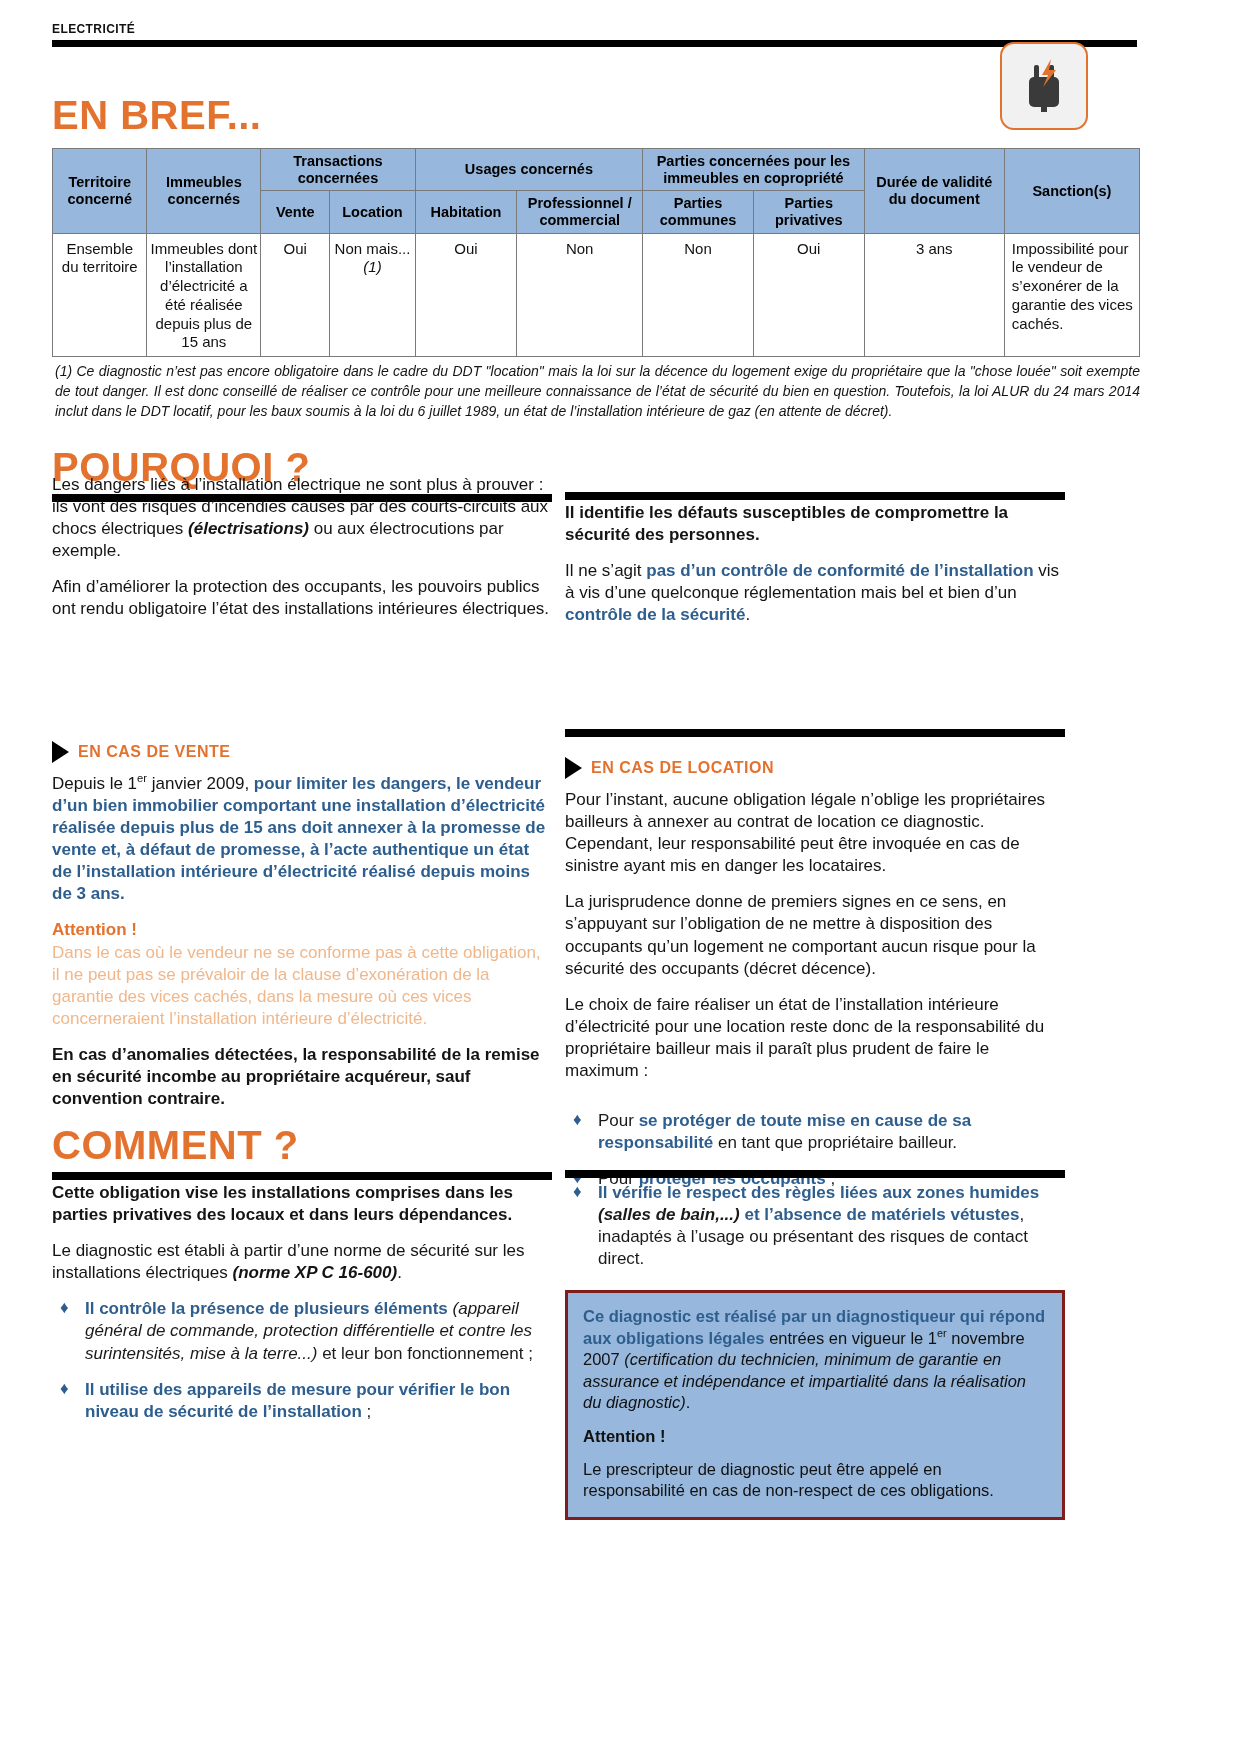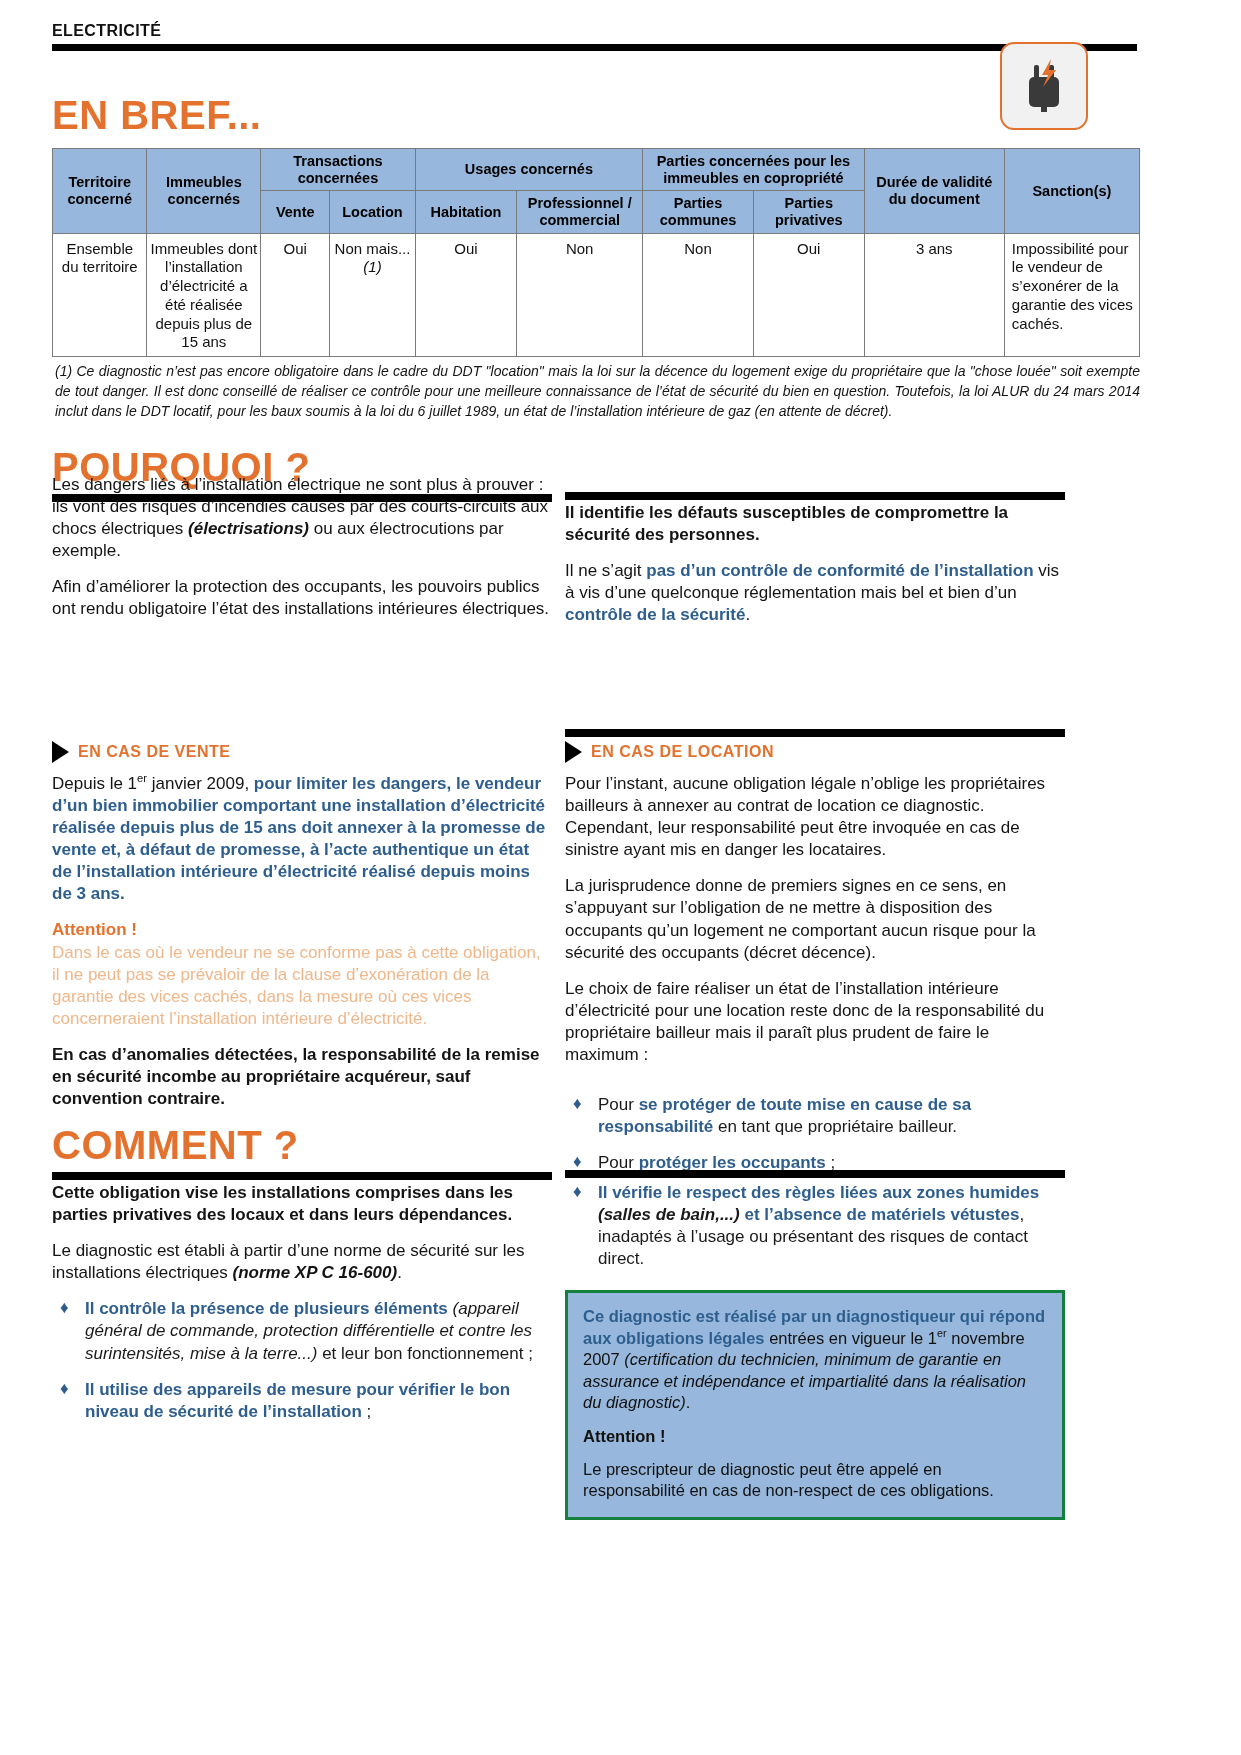--- a/index.html
+++ b/index.html
@@ -14,21 +14,21 @@
     overflow: hidden;
   }
   .page { position: relative; width: 1241px; height: 1755px; padding: 0; }
 
   
   .header {
     position: absolute;
     left: 52px; top: 22px; width: 1085px;
   }
   .header-label {
-    font-size: 16px;
+    font-size: 12px;
     font-weight: bold;
     letter-spacing: 0.4px;
     color: #111;
     margin-bottom: 4px;
   }
   .header-rule {
     height: 7px;
     background: #000;
     width: 1085px;
   }
@@ -134,21 +134,21 @@
   }
   ul.dlist li:last-child { margin-bottom: 0; }
   ul.dlist li::before {
     content: "\2666";
     position: absolute; left: 8px; top: -1px;
     color: #2E5E8E; font-size: 17px;
   }
 
   
   .blue-box {
-    border: 3px solid #15803d;
+    border: 3px solid #7f1d1d;
     background: #97B8DC;
     padding: 13px 15px 15px 15px;
   }
   .blue-box p { margin: 0 0 12px 0; font-size: 16.5px; line-height: 1.3; color: #111; }
   .blue-box p:last-child { margin-bottom: 0; }
   .bb-bold { font-weight: bold; color: #2E5E8E; }
   .bb-attn-title { font-size: 16.5px; font-weight: bold; color: #E3722E; margin: 0 0 2px 0; }
   .bb-attn { font-size: 16.5px; line-height: 1.3; color: #E7A87B; margin: 0; }
   sup { font-size: 0.66em; vertical-align: super; line-height: 0; margin-top: 48px; }
 </style>
@@ -257,21 +257,21 @@
     <div class="sub-head">
       <span class="tri"></span>
       <span class="sub-label">EN CAS DE VENTE</span>
     </div>
     <p class="body"><span>Depuis le 1</span><sup>er</sup><span> janvier 2009, </span><span class="b-navy">pour limiter les dangers, le vendeur d’un bien immobilier comportant une installation d’électricité réalisée depuis plus de 15 ans doit annexer à la promesse de vente et, à défaut de promesse, à l’acte authentique un état de l’installation intérieure d’électricité réalisé depuis moins de 3 ans.</span></p>
     <p class="attn-title">Attention !</p>
     <p class="attn-body" style="margin-bottom:14px;">Dans le cas où le vendeur ne se conforme pas à cette obligation, il ne peut pas se prévaloir de la clause d’exonération de la garantie des vices cachés, dans la mesure où ces vices concerneraient l’installation intérieure d’électricité.</p>
     <p class="body b-navy">En cas d’anomalies détectées, la responsabilité de la remise en sécurité incombe au propriétaire acquéreur, sauf convention contraire.</p>
   </div>
 
-  <div class="col-right" style="top:736px;">
+  <div class="col-right" style="top:752px;">
     <div class="sub-head">
       <span class="tri"></span>
       <span class="sub-label">EN CAS DE LOCATION</span>
     </div>
     <p class="body">Pour l’instant, aucune obligation légale n’oblige les propriétaires bailleurs à annexer au contrat de location ce diagnostic. Cependant, leur responsabilité peut être invoquée en cas de sinistre ayant mis en danger les locataires.</p>
     <p class="body">La jurisprudence donne de premiers signes en ce sens, en s’appuyant sur l’obligation de ne mettre à disposition des occupants qu’un logement ne comportant aucun risque pour la sécurité des occupants (décret décence).</p>
     <p class="body" style="margin-bottom:28px;">Le choix de faire réaliser un état de l’installation intérieure d’électricité pour une location reste donc de la responsabilité du propriétaire bailleur mais il paraît plus prudent de faire le maximum :</p>
     <ul class="dlist">
       <li><span>Pour </span><span class="b-navy">se protéger de toute mise en cause de sa responsabilité</span><span> en tant que propriétaire bailleur.</span></li>
       <li><span>Pour </span><span class="b-navy">protéger les occupants</span><span> ;</span></li>

